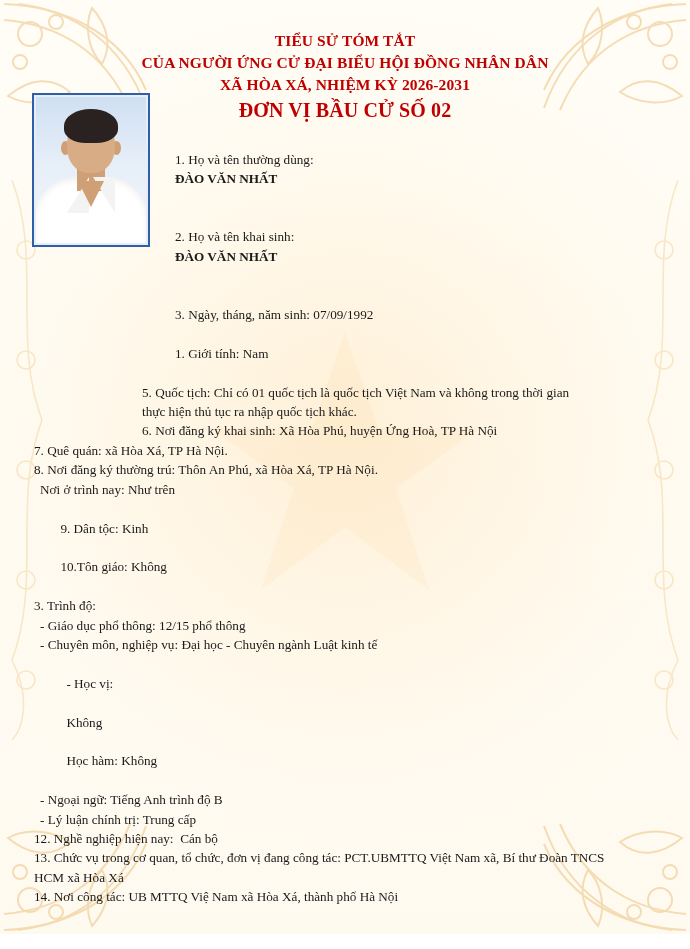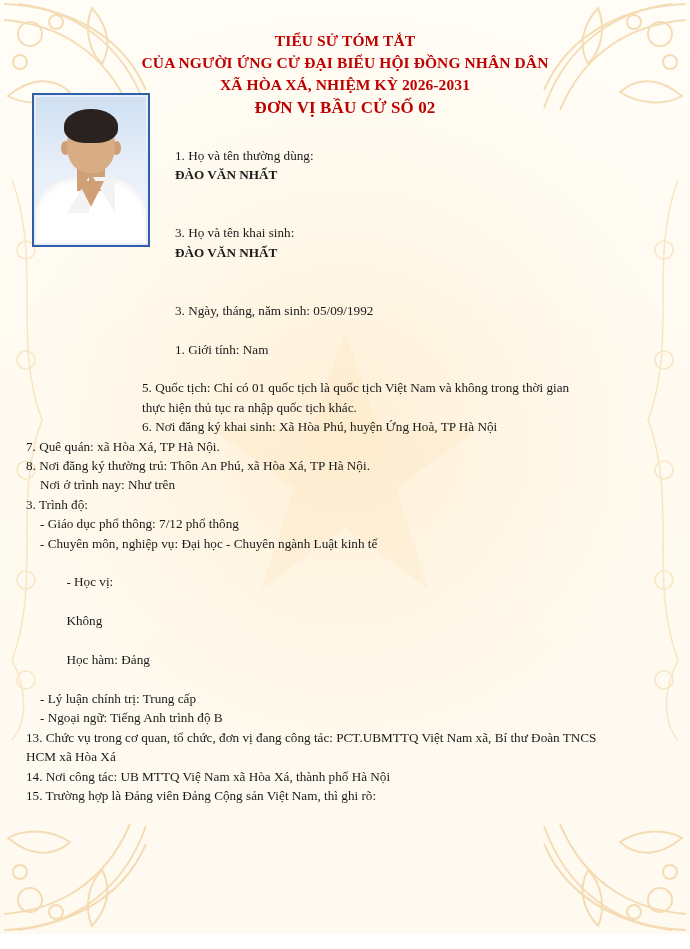--- a/index.html
+++ b/index.html
@@ -68,21 +68,21 @@
     padding-top: 30px;
   }
   .title-line {
     color: #c00000;
     font-weight: bold;
     font-size: 15.5px;
     line-height: 1.42;
     letter-spacing: 0.1px;
   }
   .title-line.sub {
-    font-size: 17px;
+    font-size: 20px;
   }
 
   .photo-wrap {
     position: absolute;
     left: 32px;
     top: 93px;
     width: 118px;
     height: 154px;
     border: 2px solid #2f5fa8;
     background: #e8eef7;
@@ -180,21 +180,21 @@
     margin-left: 116px;
     min-height: 152px;
   }
   .line {
     white-space: pre-wrap;
   }
   .bold {
     font-weight: bold;
   }
   .full {
-    margin-left: 0;
+    margin-left: 8px;
   }
   .sub-line {
     padding-left: 14px;
   }
   .inline-gap {
     display: inline-block;
     min-width: 86px;
   }
   .inline-gap-sm {
     display: inline-block;
@@ -304,52 +304,57 @@
     </div>
 
     <div class="body-text">
 
       <div class="indented-top">
         <div class="line">
           <span>1. Họ và tên thường dùng:</span>
           <span class="bold">ĐÀO VĂN NHẤT</span>
         </div>
         <div class="line">
-          <span>3. Họ và tên khai sinh:</span>
+          <span>2. Họ và tên khai sinh:</span>
           <span class="bold">ĐÀO VĂN NHẤT</span>
         </div>
         <div class="line">
-          <span>3. Ngày, tháng, năm sinh: 05/09/1992</span>
+          <span>3. Ngày, tháng, năm sinh: 07/09/1992</span>
           <span class="inline-gap"></span>
           <span>1. Giới tính: Nam</span>
         </div>
         <div class="line">5. Quốc tịch: Chỉ có 01 quốc tịch là quốc tịch Việt Nam và không trong thời gian</div>
         <div class="line">thực hiện thủ tục ra nhập quốc tịch khác.</div>
         <div class="line">6. Nơi đăng ký khai sinh: Xã Hòa Phú, huyện Ứng Hoà, TP Hà Nội</div>
       </div>
 
       <div class="line full">7. Quê quán: xã Hòa Xá, TP Hà Nội.</div>
       <div class="line full">8. Nơi đăng ký thường trú: Thôn An Phú, xã Hòa Xá, TP Hà Nội.</div>
       <div class="line sub-line">Nơi ở trình nay: Như trên</div>
+      <div class="line full">
+        <span>9. Dân tộc: Kinh</span>
+        <span class="inline-gap" style="min-width:150px"></span>
+        <span>10.Tôn giáo: Không</span>
+      </div>
       <div class="line full">3. Trình độ:</div>
-      <div class="line sub-line">- Giáo dục phổ thông: 7/12 phổ thông</div>
+      <div class="line sub-line">- Giáo dục phổ thông: 12/15 phổ thông</div>
       <div class="line sub-line">- Chuyên môn, nghiệp vụ: Đại học - Chuyên ngành Luật kinh tế</div>
       <div class="line sub-line">
         <span>- Học vị:</span>
         <span class="inline-gap-sm"></span>
         <span>Không</span>
         <span class="inline-gap" style="min-width:110px"></span>
-        <span>Học hàm: Đảng</span>
+        <span>Học hàm: Không</span>
       </div>
+      <div class="line sub-line">- Ngoại ngữ: Tiếng Anh trình độ B</div>
       <div class="line sub-line">- Lý luận chính trị: Trung cấp</div>
-      <div class="line sub-line">- Ngoại ngữ: Tiếng Anh trình độ B</div>
+      <div class="line full">12. Nghề nghiệp hiện nay:  Cán bộ</div>
       <div class="line full">13. Chức vụ trong cơ quan, tổ chức, đơn vị đang công tác: PCT.UBMTTQ Việt Nam xã, Bí thư Đoàn TNCS</div>
       <div class="line full">HCM xã Hòa Xá</div>
       <div class="line full">14. Nơi công tác: UB MTTQ Việ Nam xã Hòa Xá, thành phố Hà Nội</div>
-      <div class="line full">15. Trường hợp là Đảng viên Đảng Cộng sản Việt Nam, thì ghi rõ:</div>
       <div class="line sub-line">
         
         <span class="inline-gap" style="min-width:30px"></span>
         
       </div>
 
     </div>
 
   </div>
 </div>

